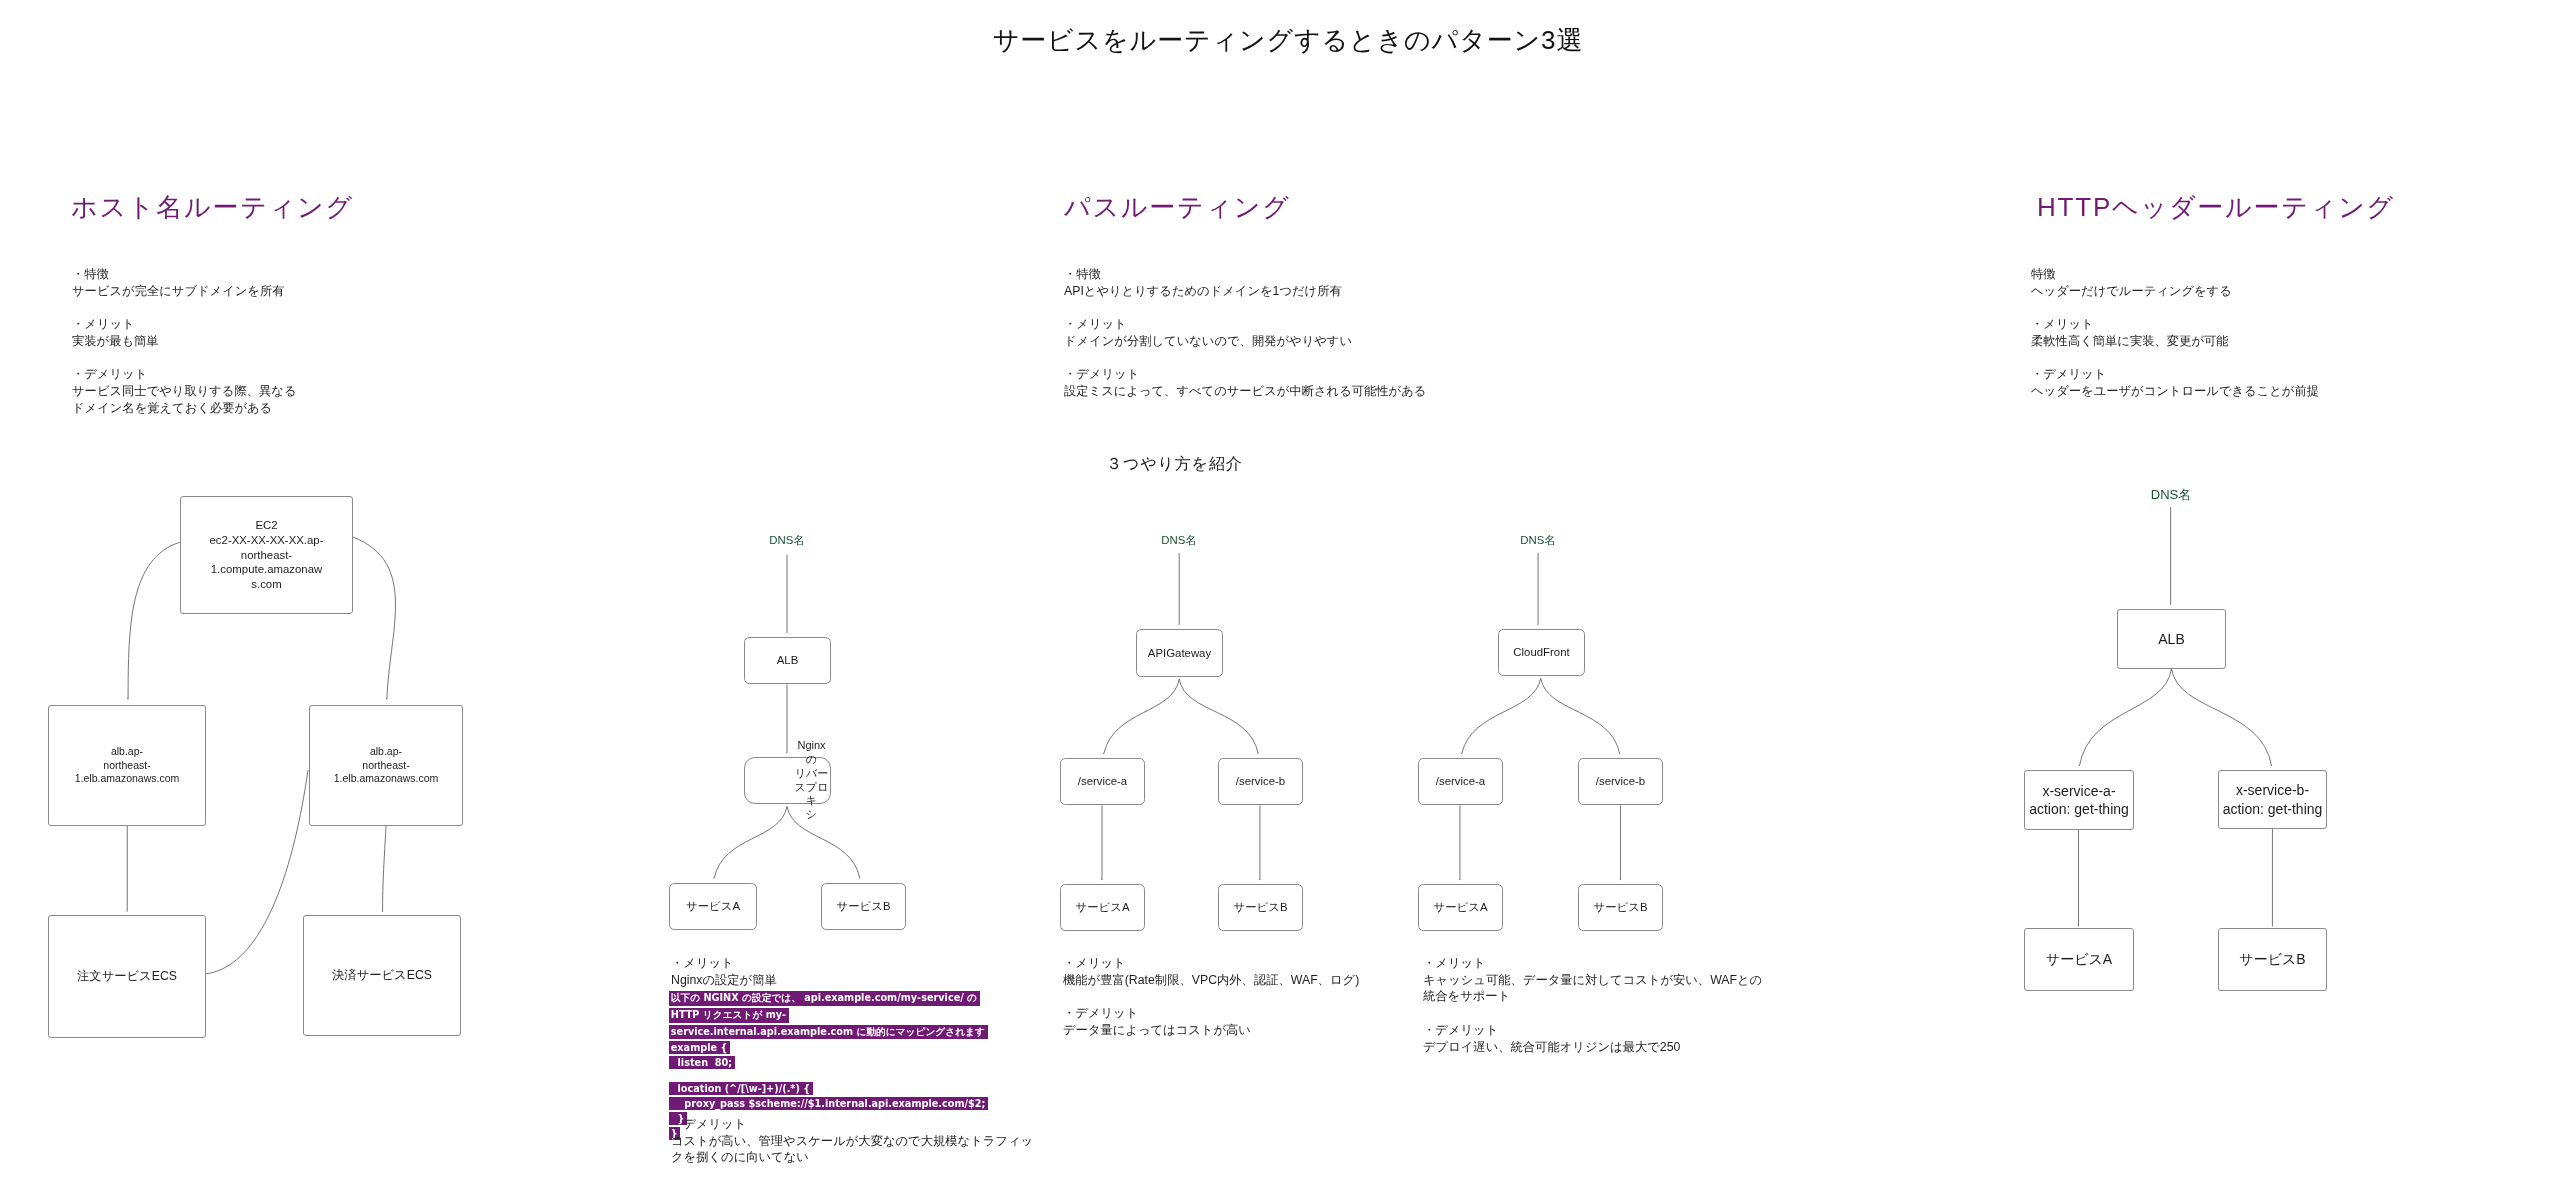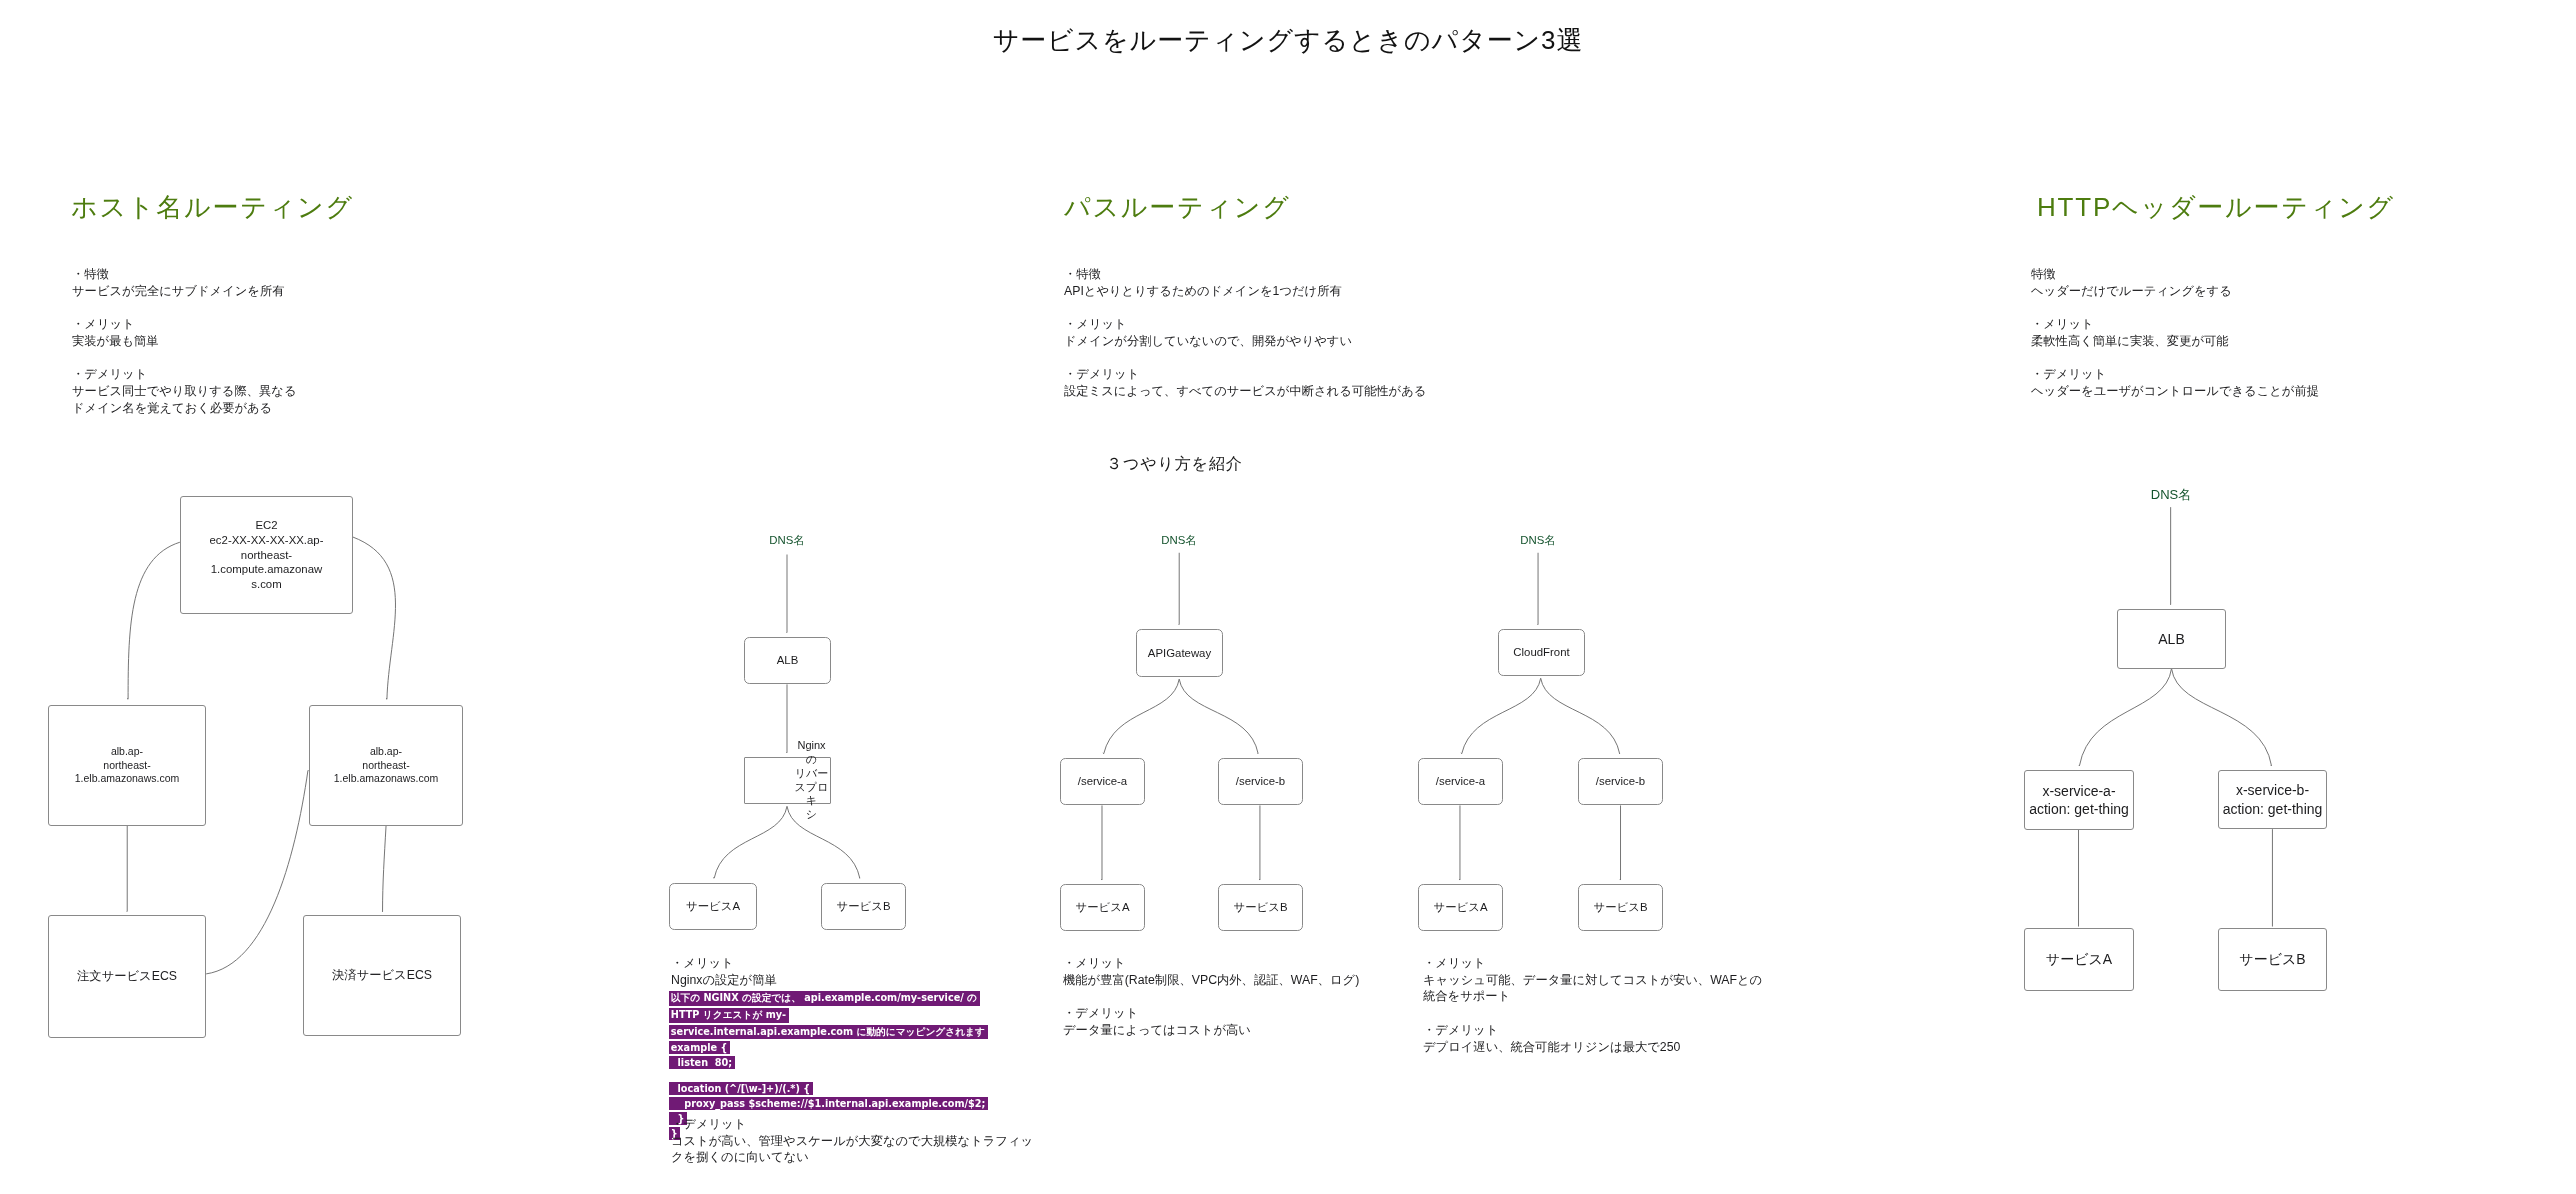--- a/index.html
+++ b/index.html
@@ -21,21 +21,21 @@
     font-size: 26px;
     font-weight: 500;
     color: #121212;
     letter-spacing: 0.9px;
   }
   .h2 {
     position: absolute;
     top: 190px;
     font-size: 26px;
     font-weight: 500;
-    color: #4d7c0f;
+    color: #701a75;
     letter-spacing: 1.8px;
     white-space: nowrap;
   }
   .subhead {
     position: absolute;
     font-size: 16px;
     font-weight: 500;
     color: #1a1a1a;
     letter-spacing: 0.9px;
     white-space: nowrap;
@@ -57,21 +57,21 @@
     justify-content: center;
     text-align: center;
     white-space: pre-line;
     color: #1c1c1e;
     box-sizing: border-box;
     line-height: 1.3;
   }
   .box-host { font-size: 11.4px; }
   .box-host-domain { font-size: 10.5px; }
   .box-mid { font-size: 11.4px; border-radius: 5.3px; }
-  .box-mid-sm { font-size: 11px; border-radius: 1px; line-height: 1.25; padding-left: 48px; }
+  .box-mid-sm { font-size: 11px; border-radius: 11px; line-height: 1.25; padding-left: 48px; }
   .box-right { font-size: 14px; }
   .dns-label {
     position: absolute;
     font-size: 11.4px;
     color: #14532d;
     white-space: nowrap;
     transform: translateX(-50%);
   }
   .dns-label-lg { font-size: 13px; }
   svg.wires {

